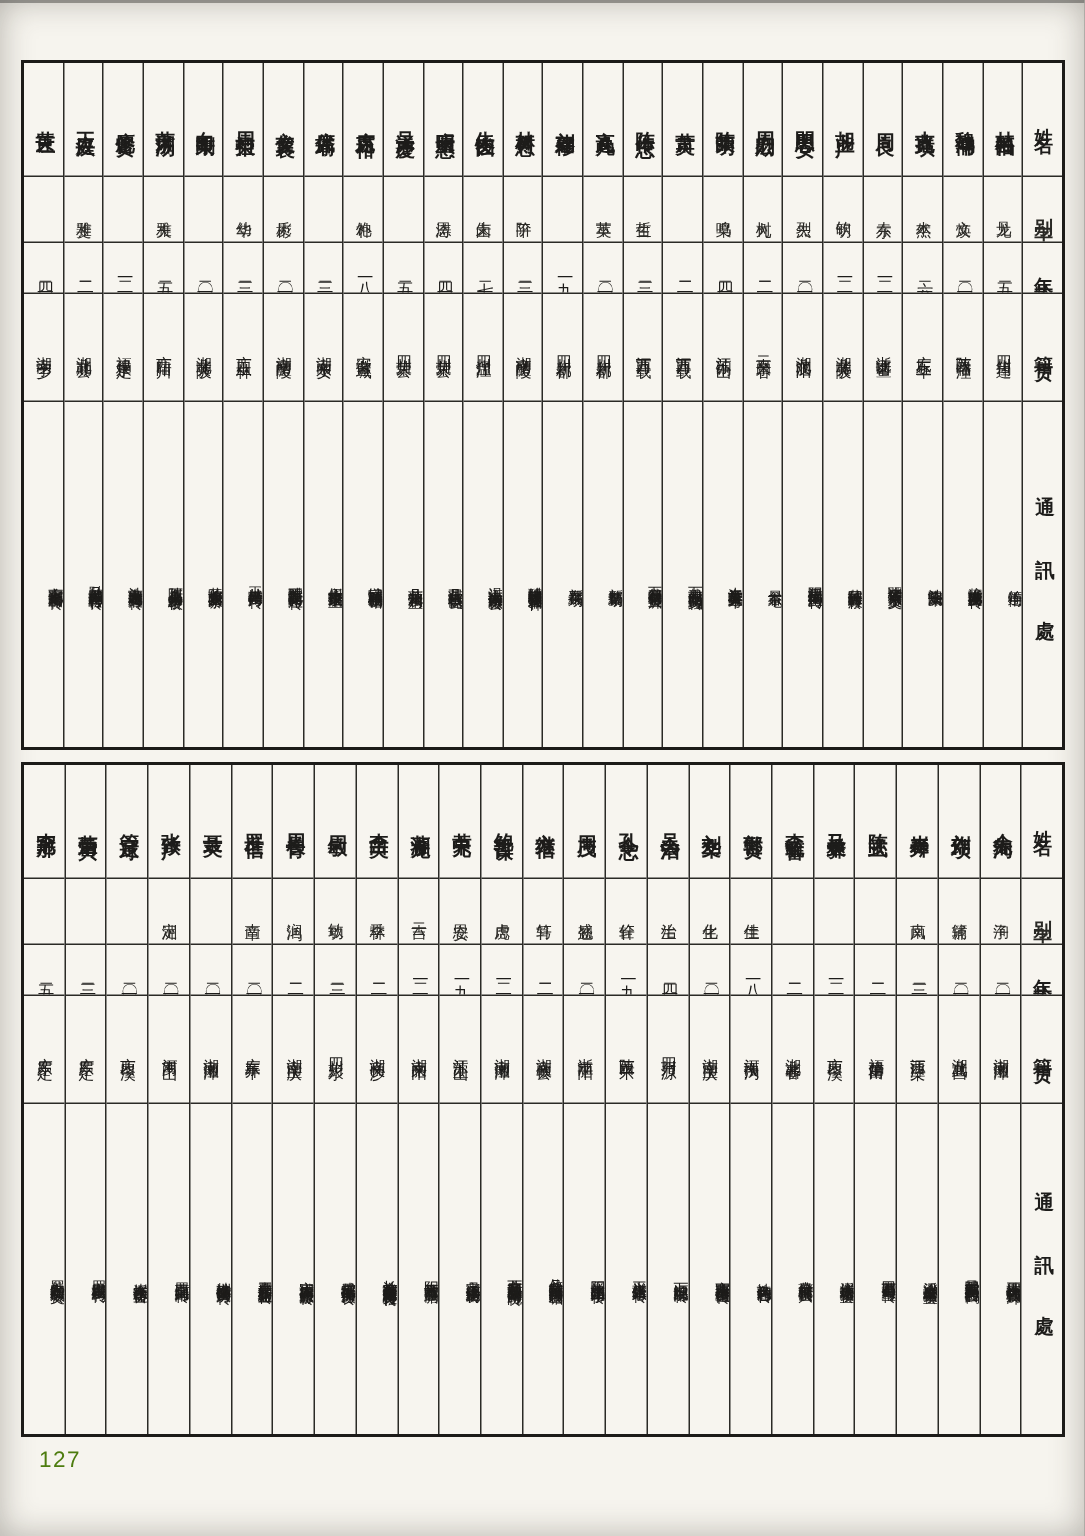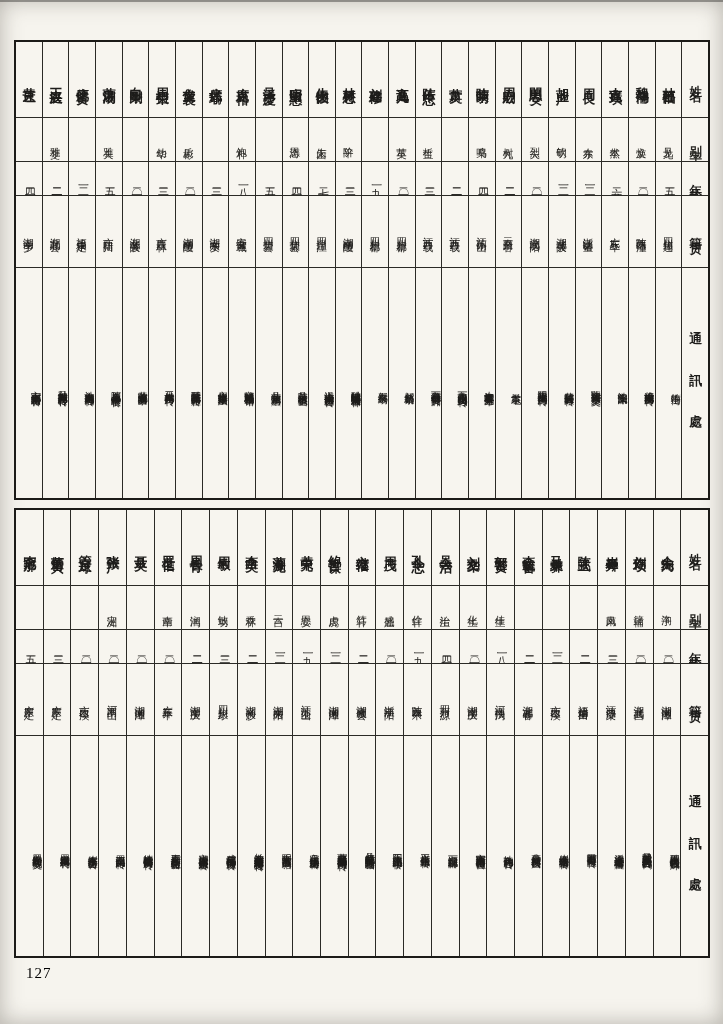--- a/index.html
+++ b/index.html
@@ -91,22 +91,22 @@
     line-height: normal;
     letter-spacing: 42px;
   }
 
   .page-num {
     position: absolute;
     left: 26px;
     bottom: 42px;
     font-size: 15px;
     letter-spacing: 1px;
-    color: #000000;
-    font-family: Liberation Serif, serif;
+    color: #4d7c0f;
+    font-family: Liberation Sans, sans-serif;
   }
 </style>
 </head>
 <body>
 
 <div class="page">
 
   <div class="dir-table top">
     <div class="col header-col">
       <div class="cell vt c-name">姓名</div>

